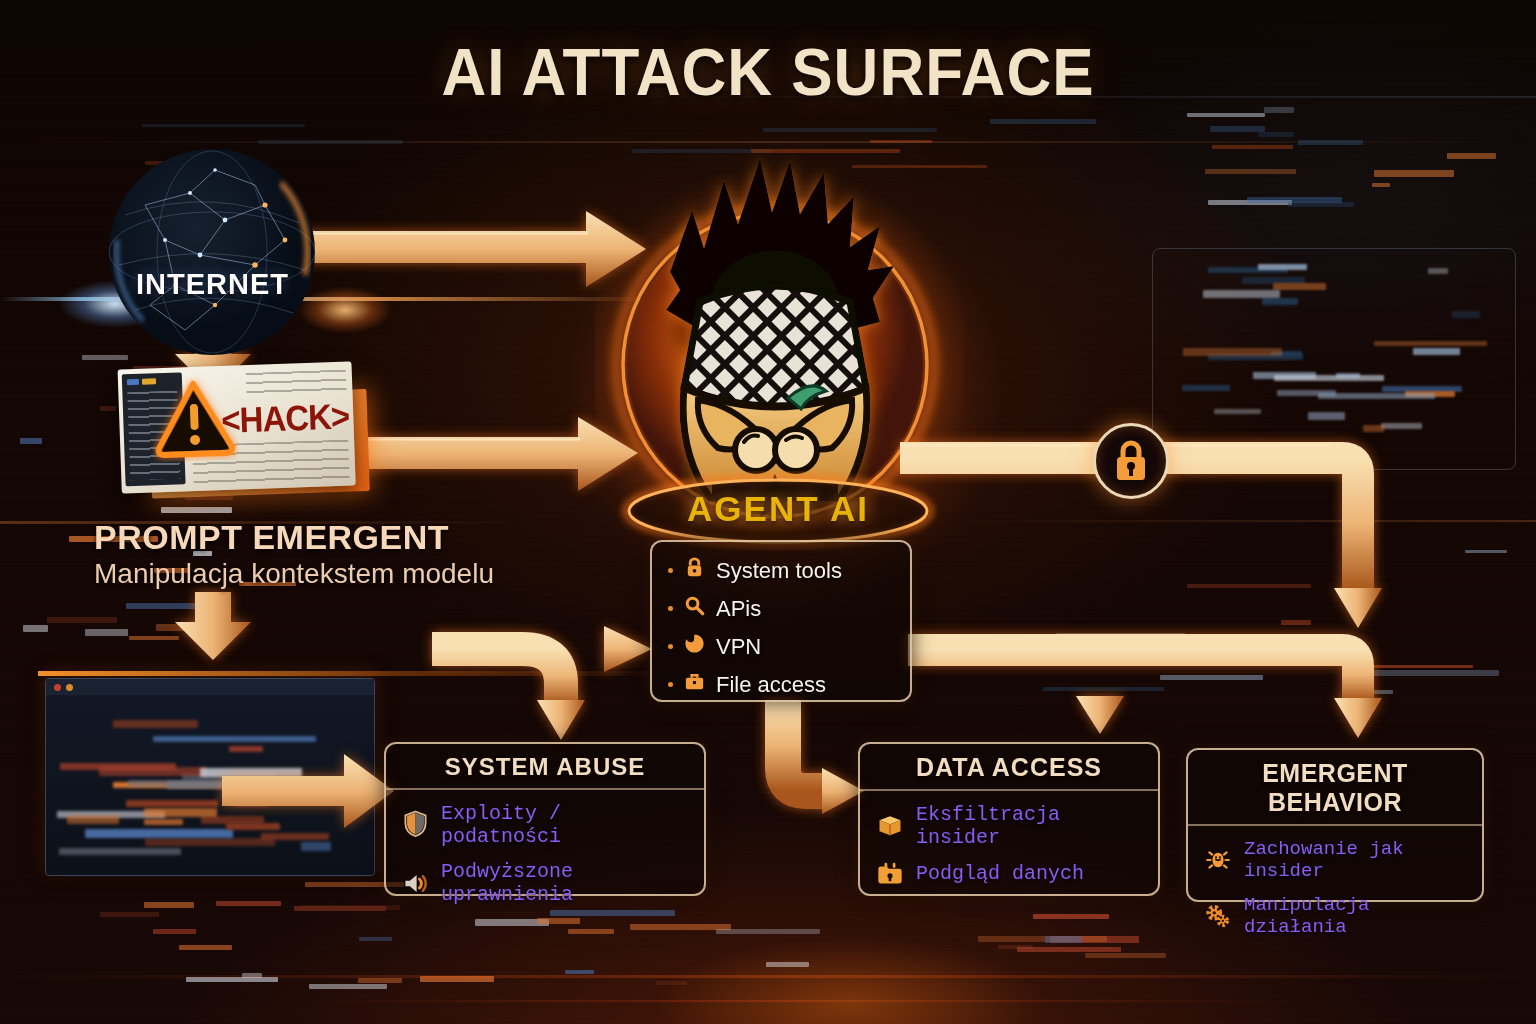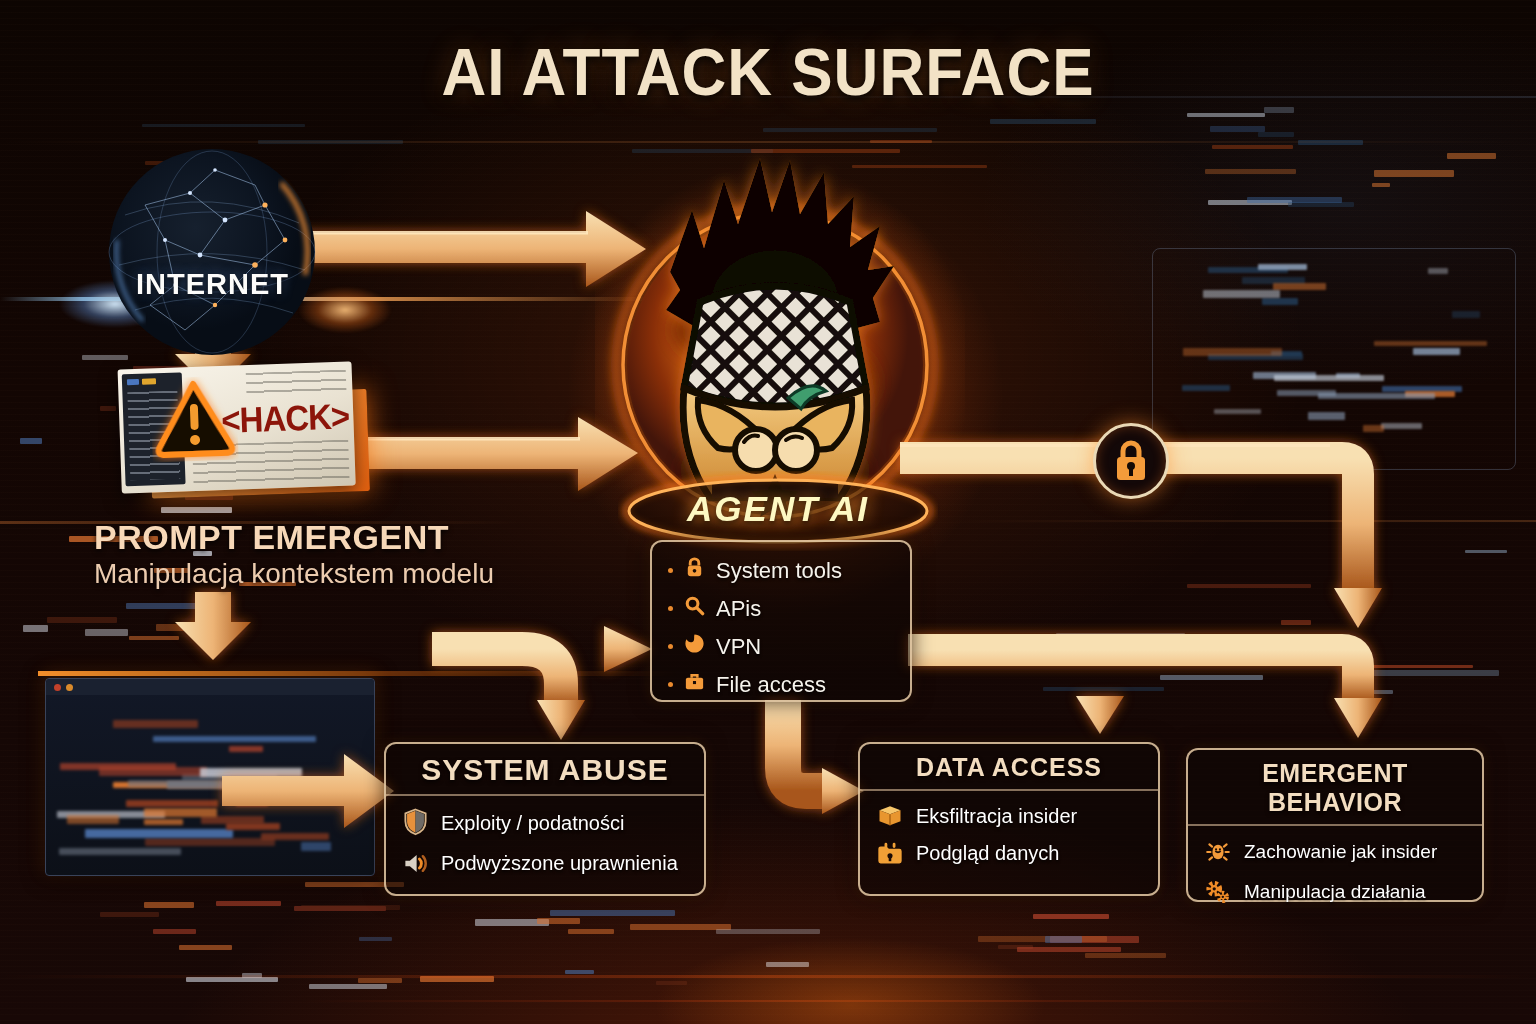--- a/index.html
+++ b/index.html
@@ -34,31 +34,31 @@
   #arrows{position:absolute;left:0;top:0;z-index:6;}
   
   .inet{position:absolute;left:105px;top:145px;width:215px;height:215px;z-index:7;}
   .inet-label{position:absolute;left:105px;top:268px;width:215px;z-index:8;text-align:center;
     font-size:29px;font-weight:700;letter-spacing:1px;color:#fdfcfa;
     text-shadow:0 2px 6px #000,0 0 12px rgba(120,170,255,.45);}
   
   .scene{position:absolute;left:595px;top:130px;width:370px;height:420px;z-index:5;}
   .platform{position:absolute;left:618px;top:468px;width:320px;height:86px;z-index:6;}
   .agent-label{position:absolute;left:618px;top:489px;width:320px;z-index:7;text-align:center;
-    font-size:35px;font-weight:700;letter-spacing:2px;color:#fef9c3;
-    text-shadow:0 0 16px rgba(255,150,50,.85),0 2px 5px #000;font-style:italic;}
+    font-size:35px;font-weight:700;letter-spacing:2px;color:#eab308;
+    text-shadow:0 0 16px rgba(255,150,50,.85),0 2px 5px #000;}
   
   .panel{position:absolute;z-index:7;border:2px solid rgba(240,212,173,.82);border-radius:12px;
     background:rgba(12,5,3,.55);box-shadow:0 0 20px rgba(0,0,0,.65), 0 0 14px rgba(255,130,35,.16);}
   .panel-title{text-align:center;font-weight:700;color:#f3ddc0;letter-spacing:1px;
     padding:9px 10px 7px;border-bottom:2px solid rgba(233,203,165,.55);
     text-shadow:0 2px 4px rgba(0,0,0,.8);}
   .panel-items{padding:12px 14px 8px 16px;}
-  .item{display:flex;align-items:center;gap:12px;color:#ffffff;margin-bottom:12px;
-    text-shadow:0 2px 3px rgba(0,0,0,.8);}
+  .item{display:flex;align-items:center;gap:12px;color:#8b5cf6;margin-bottom:12px;
+    text-shadow:0 2px 3px rgba(0,0,0,.8);font-family:Liberation Mono, monospace;}
   .item .ico{flex:0 0 auto;display:flex;align-items:center;justify-content:center;}
   .cap-row{display:flex;align-items:center;gap:10px;color:#f6f3ec;font-size:22px;margin-bottom:9px;
     text-shadow:0 2px 3px rgba(0,0,0,.8);}
   .bullet{width:5px;height:5px;border-radius:50%;background:#e98a2e;flex:0 0 auto;}
   
   .hack-wrap{position:absolute;left:120px;top:365px;width:260px;height:145px;z-index:7;transform:rotate(-2deg);}
   .hack-back{position:absolute;left:30px;top:28px;width:218px;height:102px;border-radius:2px;
     background:linear-gradient(135deg,#f9b257,#e2600f);box-shadow:0 0 28px rgba(255,120,20,.7);}
   .hack-card{position:absolute;left:0;top:0;width:234px;height:124px;border-radius:3px;overflow:hidden;
     background:linear-gradient(160deg,#faf6ec 0%,#e9e2d2 55%,#cfc6b2 100%);box-shadow:0 6px 18px rgba(0,0,0,.55);}
@@ -492,21 +492,21 @@
   <div class="lock-badge">
     <svg width="40" height="46" viewBox="0 0 40 46">
       <path d="M12 20v-7a8 8 0 0 1 16 0v7" fill="none" stroke="#f49b3a" stroke-width="5"></path>
       <rect x="6" y="19" width="28" height="23" rx="3.5" fill="#f49b3a"></rect>
       <circle cx="20" cy="28" r="4" fill="#140a06"></circle>
         <rect x="18" y="30" width="4" height="8" fill="#140a06"></rect>
     </svg>
   </div>
 
   <div class="panel" style="left:384px;top:742px;width:318px;height:150px">
-    <div class="panel-title" style="font-size:30px">SYSTEM ABUSE</div>
+    <div class="panel-title" style="font-size:24px">SYSTEM ABUSE</div>
     <div class="panel-items" style="font-size:20px">
       <div class="item">
         <span class="ico">
           <svg width="27" height="30" viewBox="0 0 24 26">
               <path d="M12 1l9 3.4v7.1c0 5.6-3.8 9.7-9 11.5-5.2-1.8-9-5.9-9-11.5V4.4z" fill="#23180f" stroke="#d8b58a" stroke-width="1.6"></path>
               <path d="M12 2.2L4.5 5v6.5c0 4.9 3.2 8.5 7.5 10.1z" fill="#e8913c"></path>
               <path d="M12 2.2L19.5 5v6.5c0 4.9-3.2 8.5-7.5 10.1z" fill="#6e6a66"></path>
             </svg>
         </span>
         <span>Exploity / podatności</span>

